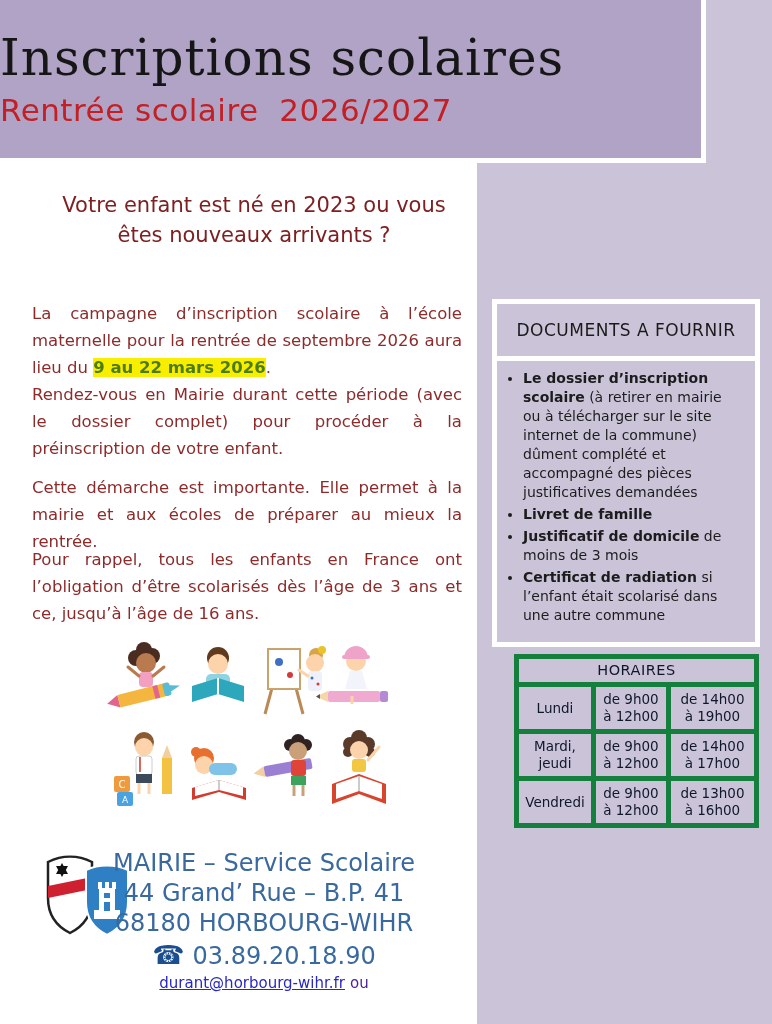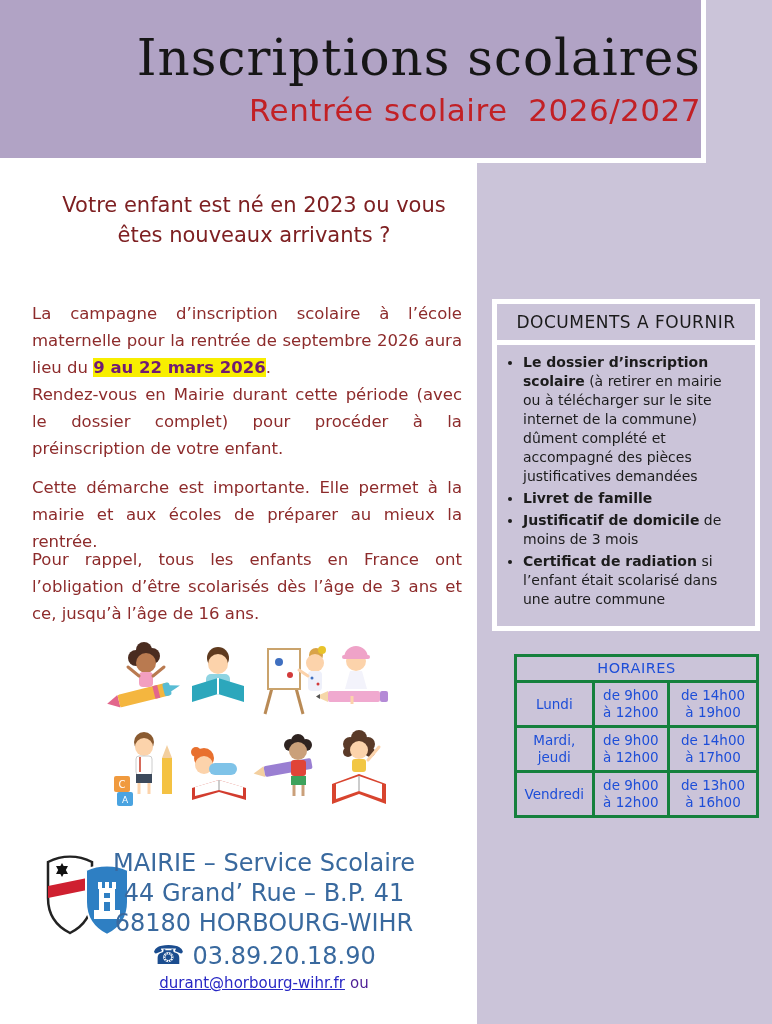--- a/index.html
+++ b/index.html
@@ -8,21 +8,21 @@
     font-family:"DejaVu Sans","Liberation Sans",sans-serif;
     overflow:hidden;
   }
   
   .right-panel{position:absolute;left:477px;top:0;width:295px;height:1024px;background:#cbc4d9;z-index:0;}
 
   
   .header-box{
     position:absolute;left:0;top:0;width:701px;height:158px;background:#b1a3c5;
     border-right:5px solid #fff;border-bottom:5px solid #fff;z-index:3;
-    display:flex;flex-direction:column;align-items:flex-end;justify-content:center;
+    display:flex;flex-direction:column;align-items:flex-start;justify-content:center;
   }
   .header-title{
     font-family:"DejaVu Serif","Liberation Serif",serif;
     font-size:50px;color:#161616;letter-spacing:1px;line-height:56px;
   }
   .header-subtitle{
     font-size:31px;color:#c22025;margin-top:6px;white-space:pre;letter-spacing:0.5px;
   }
 
   
@@ -30,43 +30,43 @@
     position:absolute;left:40px;top:190px;width:428px;z-index:2;
     text-align:center;font-size:21px;line-height:30px;color:#7e2022;
   }
   .para{
     position:absolute;left:32px;width:430px;z-index:2;
     text-align:justify;font-size:16.5px;line-height:27px;color:#8d2b2b;
   }
   .para-1{top:283px;}
   .para-2{top:457px;}
   .para-3{top:529px;}
-  .hl{background:#f8ee00;color:#701a75;font-weight:bold;}
+  .hl{background:#f8ee00;color:#4d7c0f;font-weight:bold;}
 
   
   .docs-box{
     position:absolute;left:492px;top:299px;width:268px;box-sizing:border-box;
     background:#cbc4d9;border:5px solid #ffffff;z-index:2;
   }
   .docs-title{
-    border-bottom:5px solid #fff;text-align:center;padding:8px 2px;
+    border-bottom:5px solid #fff;text-align:center;padding:16px 2px;
     font-size:17px;letter-spacing:0.5px;color:#1a1a1a;
   }
   .docs-body{padding:8px 20px 14px 4px;}
   .docs-body ul{margin:0;padding-left:22px;}
   .docs-body li{font-size:14px;line-height:19px;color:#1c1c1c;margin-bottom:3px;}
   .docs-body li b{font-weight:bold;}
 
   
   .horaires{
     position:absolute;left:514px;top:654px;z-index:2;
     border-collapse:collapse;table-layout:fixed;width:245px;
   }
   .horaires th,.horaires td{
-    border:3px solid #15803d;background:#cbc4d9;color:#1d4ed8;
+    border:5px solid #15803d;background:#cbc4d9;color:#0f172a;
     font-weight:normal;font-size:13.5px;line-height:17px;text-align:center;
     padding:4px 1px;white-space:pre-line;
   }
   .horaires th{font-size:14.5px;letter-spacing:0.5px;padding:3px;}
   .col-day{width:76px;}
   .col-am{width:74px;}
   .col-pm{width:87px;}
 
   
   .illustration{position:absolute;left:106px;top:634px;z-index:2;}

